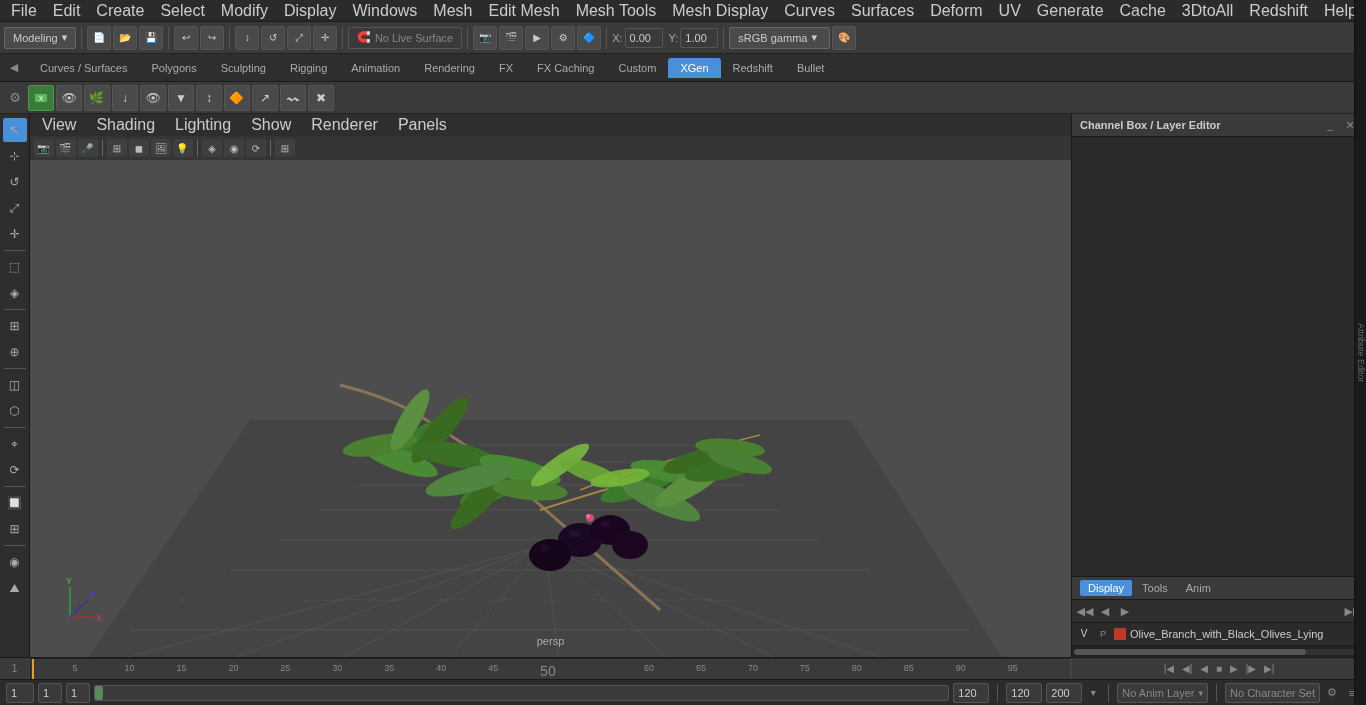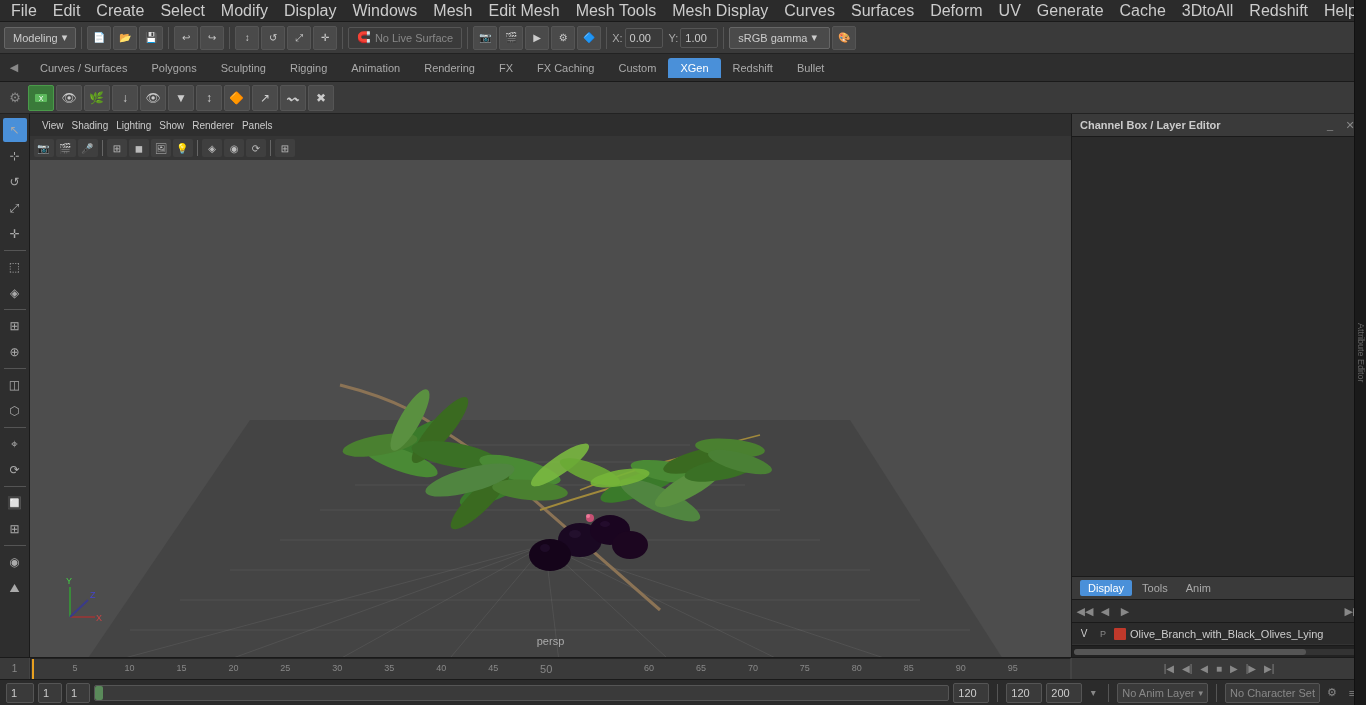--- a/index.html
+++ b/index.html
@@ -81,23 +81,23 @@
       cursor:pointer; background: transparent; border-radius: 2px; font-size: 12px; color: #aaa;
     }
     .left-btn.active { background: #4a90d9; }
     .left-sep { width: 22px; height: 1px; background: #555; margin: 2px 0; }
 
     
     #viewport {
       flex: 1; background: #4d4d4d; position: relative; overflow: hidden;
     }
     #viewport-menubar {
-      display:flex; align-items:center; 
+      display:flex; align-items:center; gap: 12px;
       background: rgba(0,0,0,0.4); height: 22px; padding: 0 8px;
-      font-size: 10px; color: #ccc;
+      font-size: 16px; color: #ccc;
     }
     .vp-menu { cursor:pointer; padding: 2px 4px; }
     #viewport-toolbar {
       display:flex; align-items:center; gap:2px;
       background: rgba(0,0,0,0.3); height: 24px; padding: 2px 4px;
     }
     .vp-btn {
       width: 20px; height: 18px; display:flex; align-items:center; justify-content:center;
       cursor:pointer; font-size:10px; color:#bbb;
       background: rgba(255,255,255,0.05); border-radius:2px;
@@ -513,21 +513,21 @@
     <div style="display:flex;align-items:flex-end;width:100%;height:100%;padding:0 4px;gap:0;">
       <span style="font-size:9px;color:#888;position:absolute;left:4%;top:4px;">5</span>
       <span style="font-size:9px;color:#888;position:absolute;left:9%;top:4px;">10</span>
       <span style="font-size:9px;color:#888;position:absolute;left:14%;top:4px;">15</span>
       <span style="font-size:9px;color:#888;position:absolute;left:19%;top:4px;text-align:right;">20</span>
       <span style="font-size:9px;color:#888;position:absolute;left:24%;top:4px;">25</span>
       <span style="font-size:9px;color:#888;position:absolute;left:29%;top:4px;">30</span>
       <span style="font-size:9px;color:#888;position:absolute;left:34%;top:4px;">35</span>
       <span style="font-size:9px;color:#888;position:absolute;left:39%;top:4px;">40</span>
       <span style="font-size:9px;color:#888;position:absolute;left:44%;top:4px;">45</span>
-      <span style="font-size:11px;color:#888;position:absolute;left:49%;top:4px;">50</span>
+      <span style="font-size:14px;color:#888;position:absolute;left:49%;top:4px;">50</span>
       <span style="font-size:12px;color:#888;position:absolute;left:54%;top:20px;text-decoration:underline;">55</span>
       <span style="font-size:9px;color:#888;position:absolute;left:59%;top:4px;">60</span>
       <span style="font-size:9px;color:#888;position:absolute;left:64%;top:4px;">65</span>
       <span style="font-size:9px;color:#888;position:absolute;left:69%;top:4px;">70</span>
       <span style="font-size:9px;color:#888;position:absolute;left:74%;top:4px;">75</span>
       <span style="font-size:9px;color:#888;position:absolute;left:79%;top:4px;">80</span>
       <span style="font-size:9px;color:#888;position:absolute;left:84%;top:4px;">85</span>
       <span style="font-size:9px;color:#888;position:absolute;left:89%;top:4px;">90</span>
       <span style="font-size:9px;color:#888;position:absolute;left:94%;top:4px;">95</span>
     </div>

